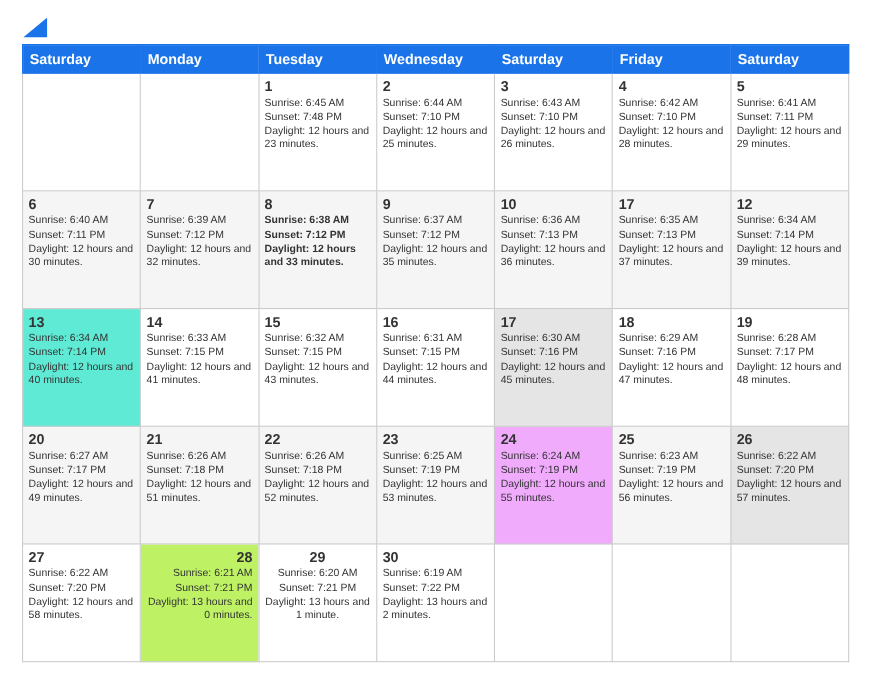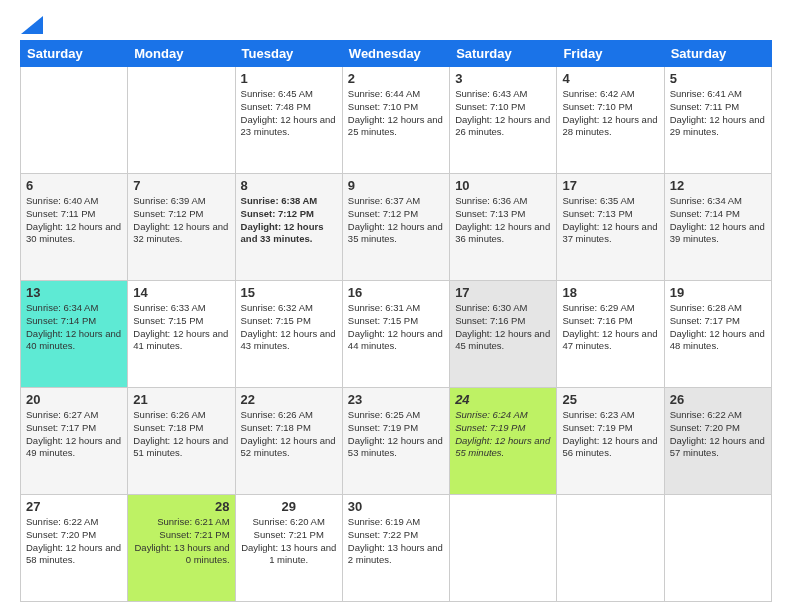--- a/index.html
+++ b/index.html
@@ -275,21 +275,21 @@
             <div class="day-info" style="white-space: pre-line;">Sunrise: 6:26 AM
 Sunset: 7:18 PM
 Daylight: 12 hours and 52 minutes.</div>
           </td>
           <td style="background-color: rgb(245, 245, 245);">
             <span class="day-number">23</span>
             <div class="day-info" style="white-space: pre-line;">Sunrise: 6:25 AM
 Sunset: 7:19 PM
 Daylight: 12 hours and 53 minutes.</div>
           </td>
-          <td style="background-color: #bef264; font-style: italic;">
+          <td style="background-color: #f0abfc;">
             <span class="day-number">24</span>
             <div class="day-info" style="white-space: pre-line;">Sunrise: 6:24 AM
 Sunset: 7:19 PM
 Daylight: 12 hours and 55 minutes.</div>
           </td>
           <td style="background-color: rgb(245, 245, 245);">
             <span class="day-number">25</span>
             <div class="day-info" style="white-space: pre-line;">Sunrise: 6:23 AM
 Sunset: 7:19 PM
 Daylight: 12 hours and 56 minutes.</div>

